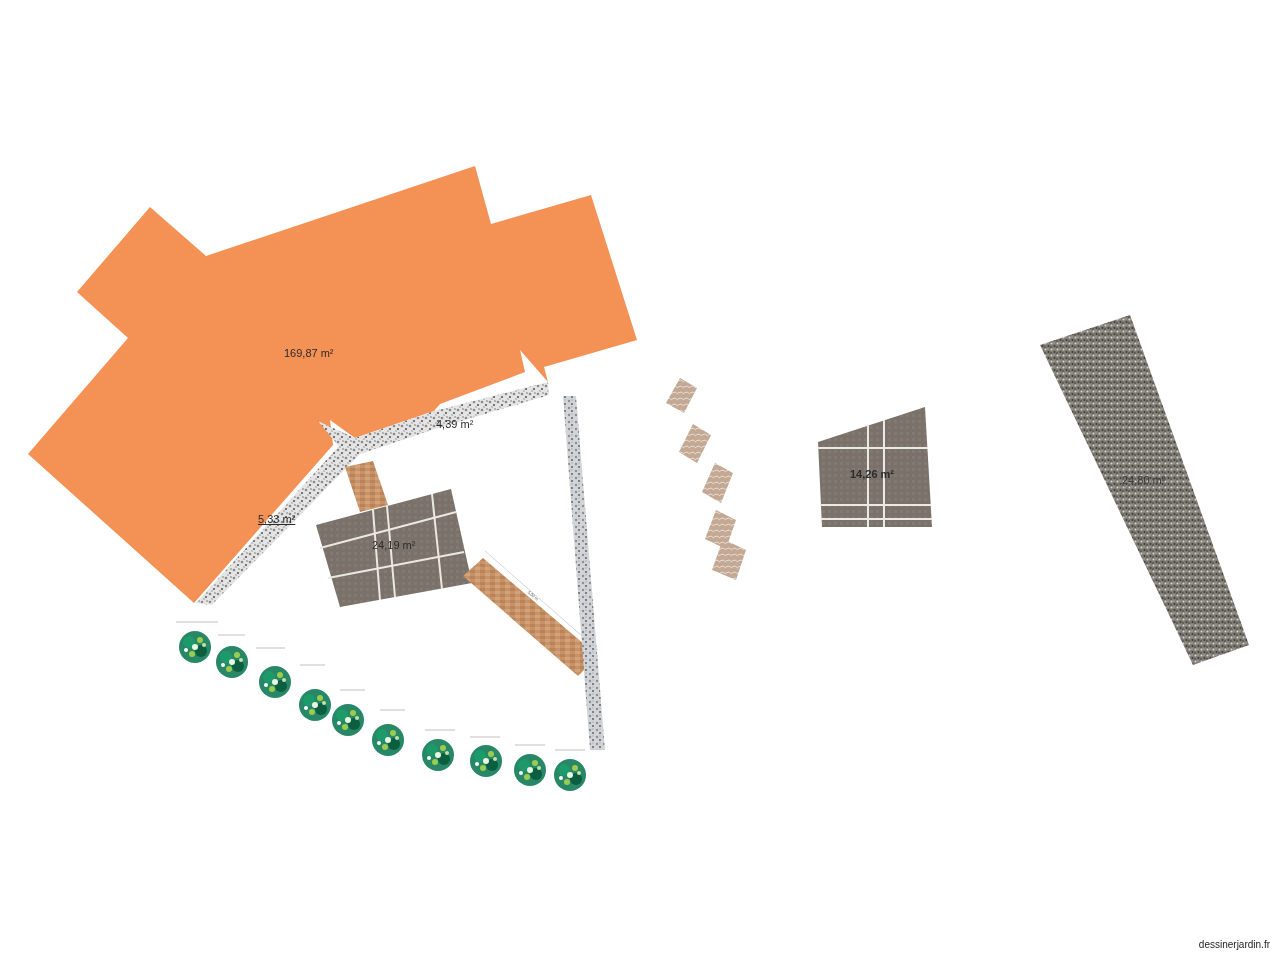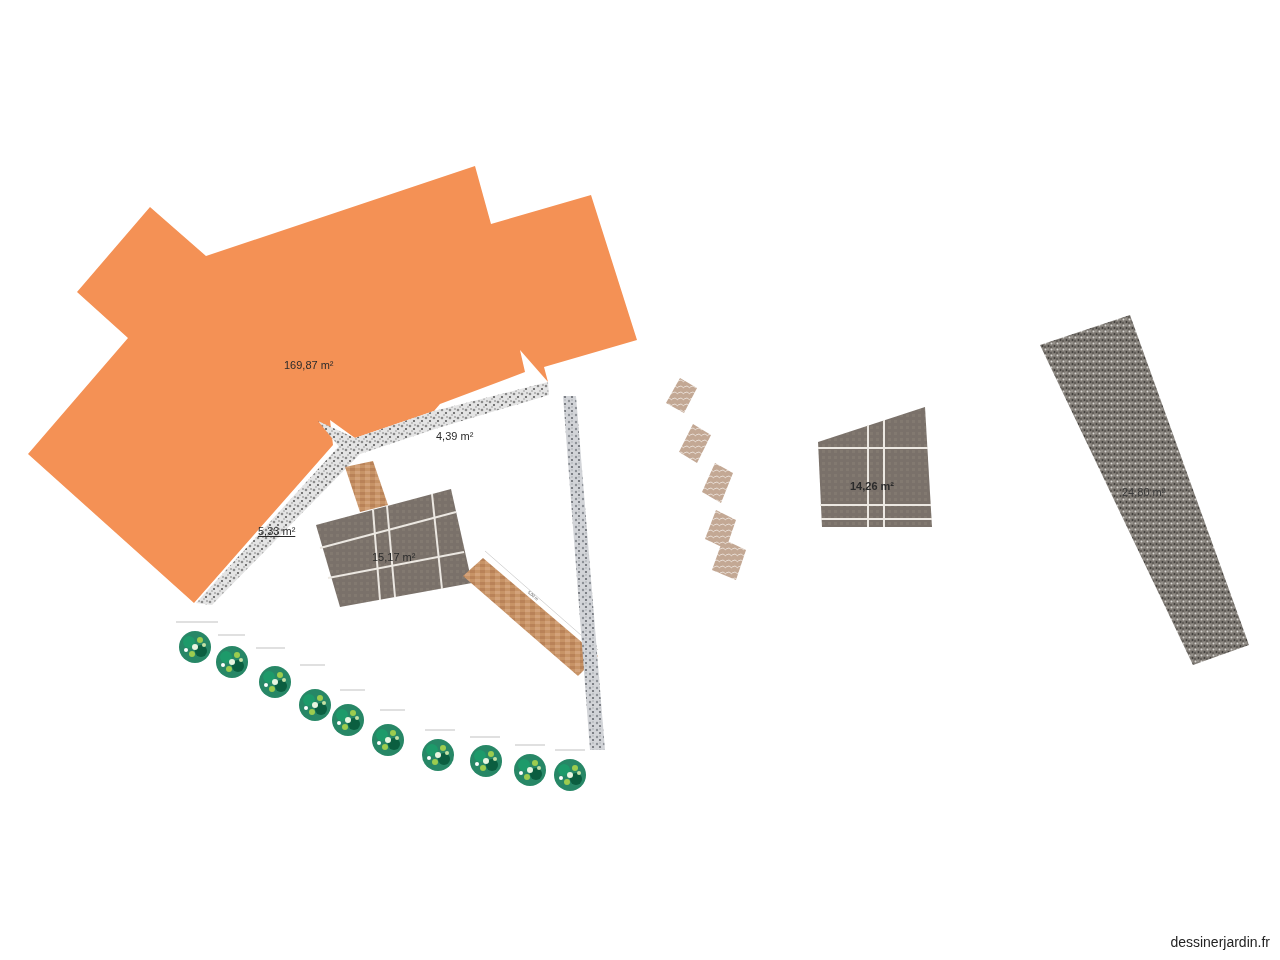--- a/index.html
+++ b/index.html
@@ -1,21 +1,21 @@
 <!DOCTYPE html>
 <html><head>
 <meta charset="utf-8">
 <style>
   html, body { margin:0; padding:0; background:#ffffff; }
   body { width:1280px; height:960px; position:relative; overflow:hidden;
          font-family:"Liberation Sans", sans-serif; }
   #canvas { position:absolute; left:0; top:0; width:1280px; height:960px; }
-  .area-label { position:absolute; font-size:11px; color:#2b2b2b; white-space:nowrap;margin-top:12px; }
+  .area-label { position:absolute; font-size:11px; color:#2b2b2b; white-space:nowrap; }
   .dim { position:absolute; font-size:4px; color:#555; white-space:nowrap; }
-  .watermark { position:absolute; right:10px; bottom:10px; font-size:14px; color:#222; }
+  .watermark { position:absolute; right:10px; bottom:10px; font-size:10px; color:#222; }
 </style>
 </head>
 <body>
 
 <svg id="canvas" width="1280" height="960" viewBox="0 0 1280 960" xmlns="http://www.w3.org/2000/svg">
   <defs>
     <pattern id="gravelLight" width="8" height="8" patternUnits="userSpaceOnUse">
       <rect width="8" height="8" fill="#e4e4e4"></rect>
       <circle cx="2" cy="2" r="1.3" fill="#8a8a8a"></circle>
       <circle cx="6" cy="5" r="1.1" fill="#5a5a5a"></circle>
@@ -119,18 +119,18 @@
   </g>
 
   <g stroke="#999" stroke-width="0.6" fill="none">
     <path d="M176 622 H218 M218 635 H245 M256 648 H285 M300 665 H325 M340 690 H365 M380 710 H405 M425 730 H455 M470 737 H500 M515 745 H545 M555 750 H585"></path>
   </g>
 </svg>
 
 <div class="area-label" style="left:284px;top:347px;">169,87 m²</div>
 <div class="area-label" style="left:420px;top:418px;padding-left:16px;">4,39 m²</div>
 <div class="area-label" style="left:258px;top:513px;text-decoration:underline;">5,33 m²</div>
-<div class="area-label" style="left:372px;top:539px;">15,17 m²</div>
+<div class="area-label" style="left:372px;top:539px;">24,19 m²</div>
 <div class="area-label" style="left:850px;top:468px;font-weight:bold;">14,26 m²</div>
 <div class="area-label" style="left:1122px;top:474px;color:#3a3a3a;text-align:center;">24,80 m²</div>
 <div class="dim" style="left:527px;top:593px;transform:rotate(40deg);">5,00 m</div>
 
 <div class="watermark">dessinerjardin.fr</div>
 
 </body></html>

